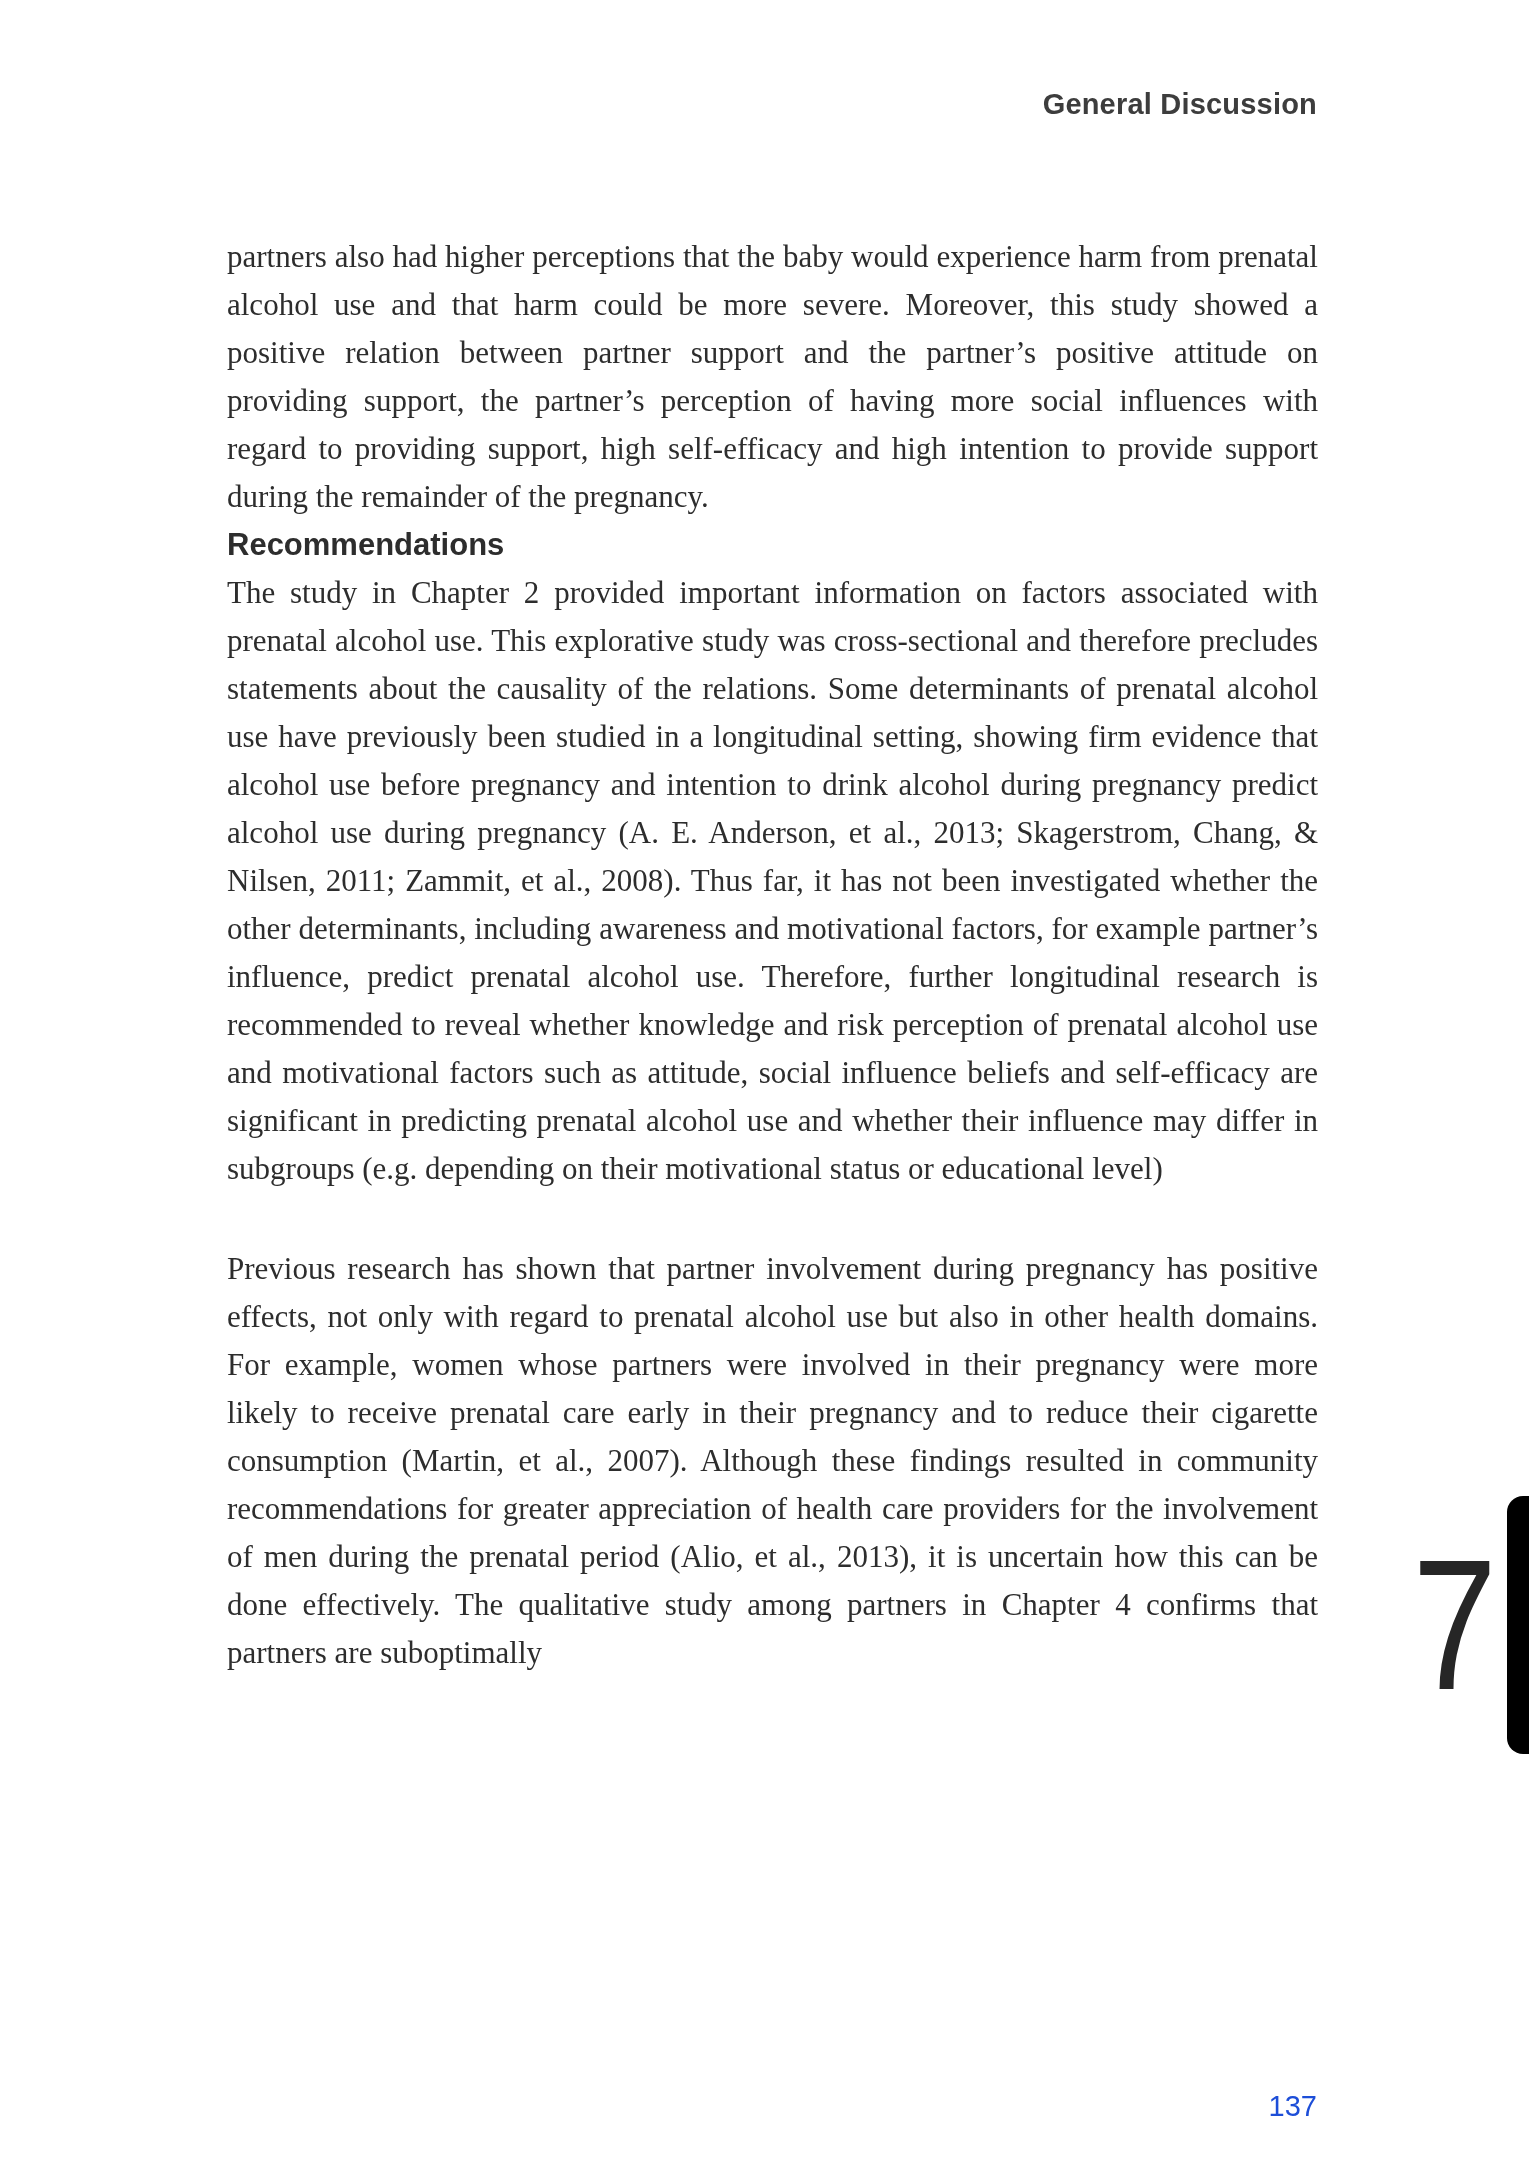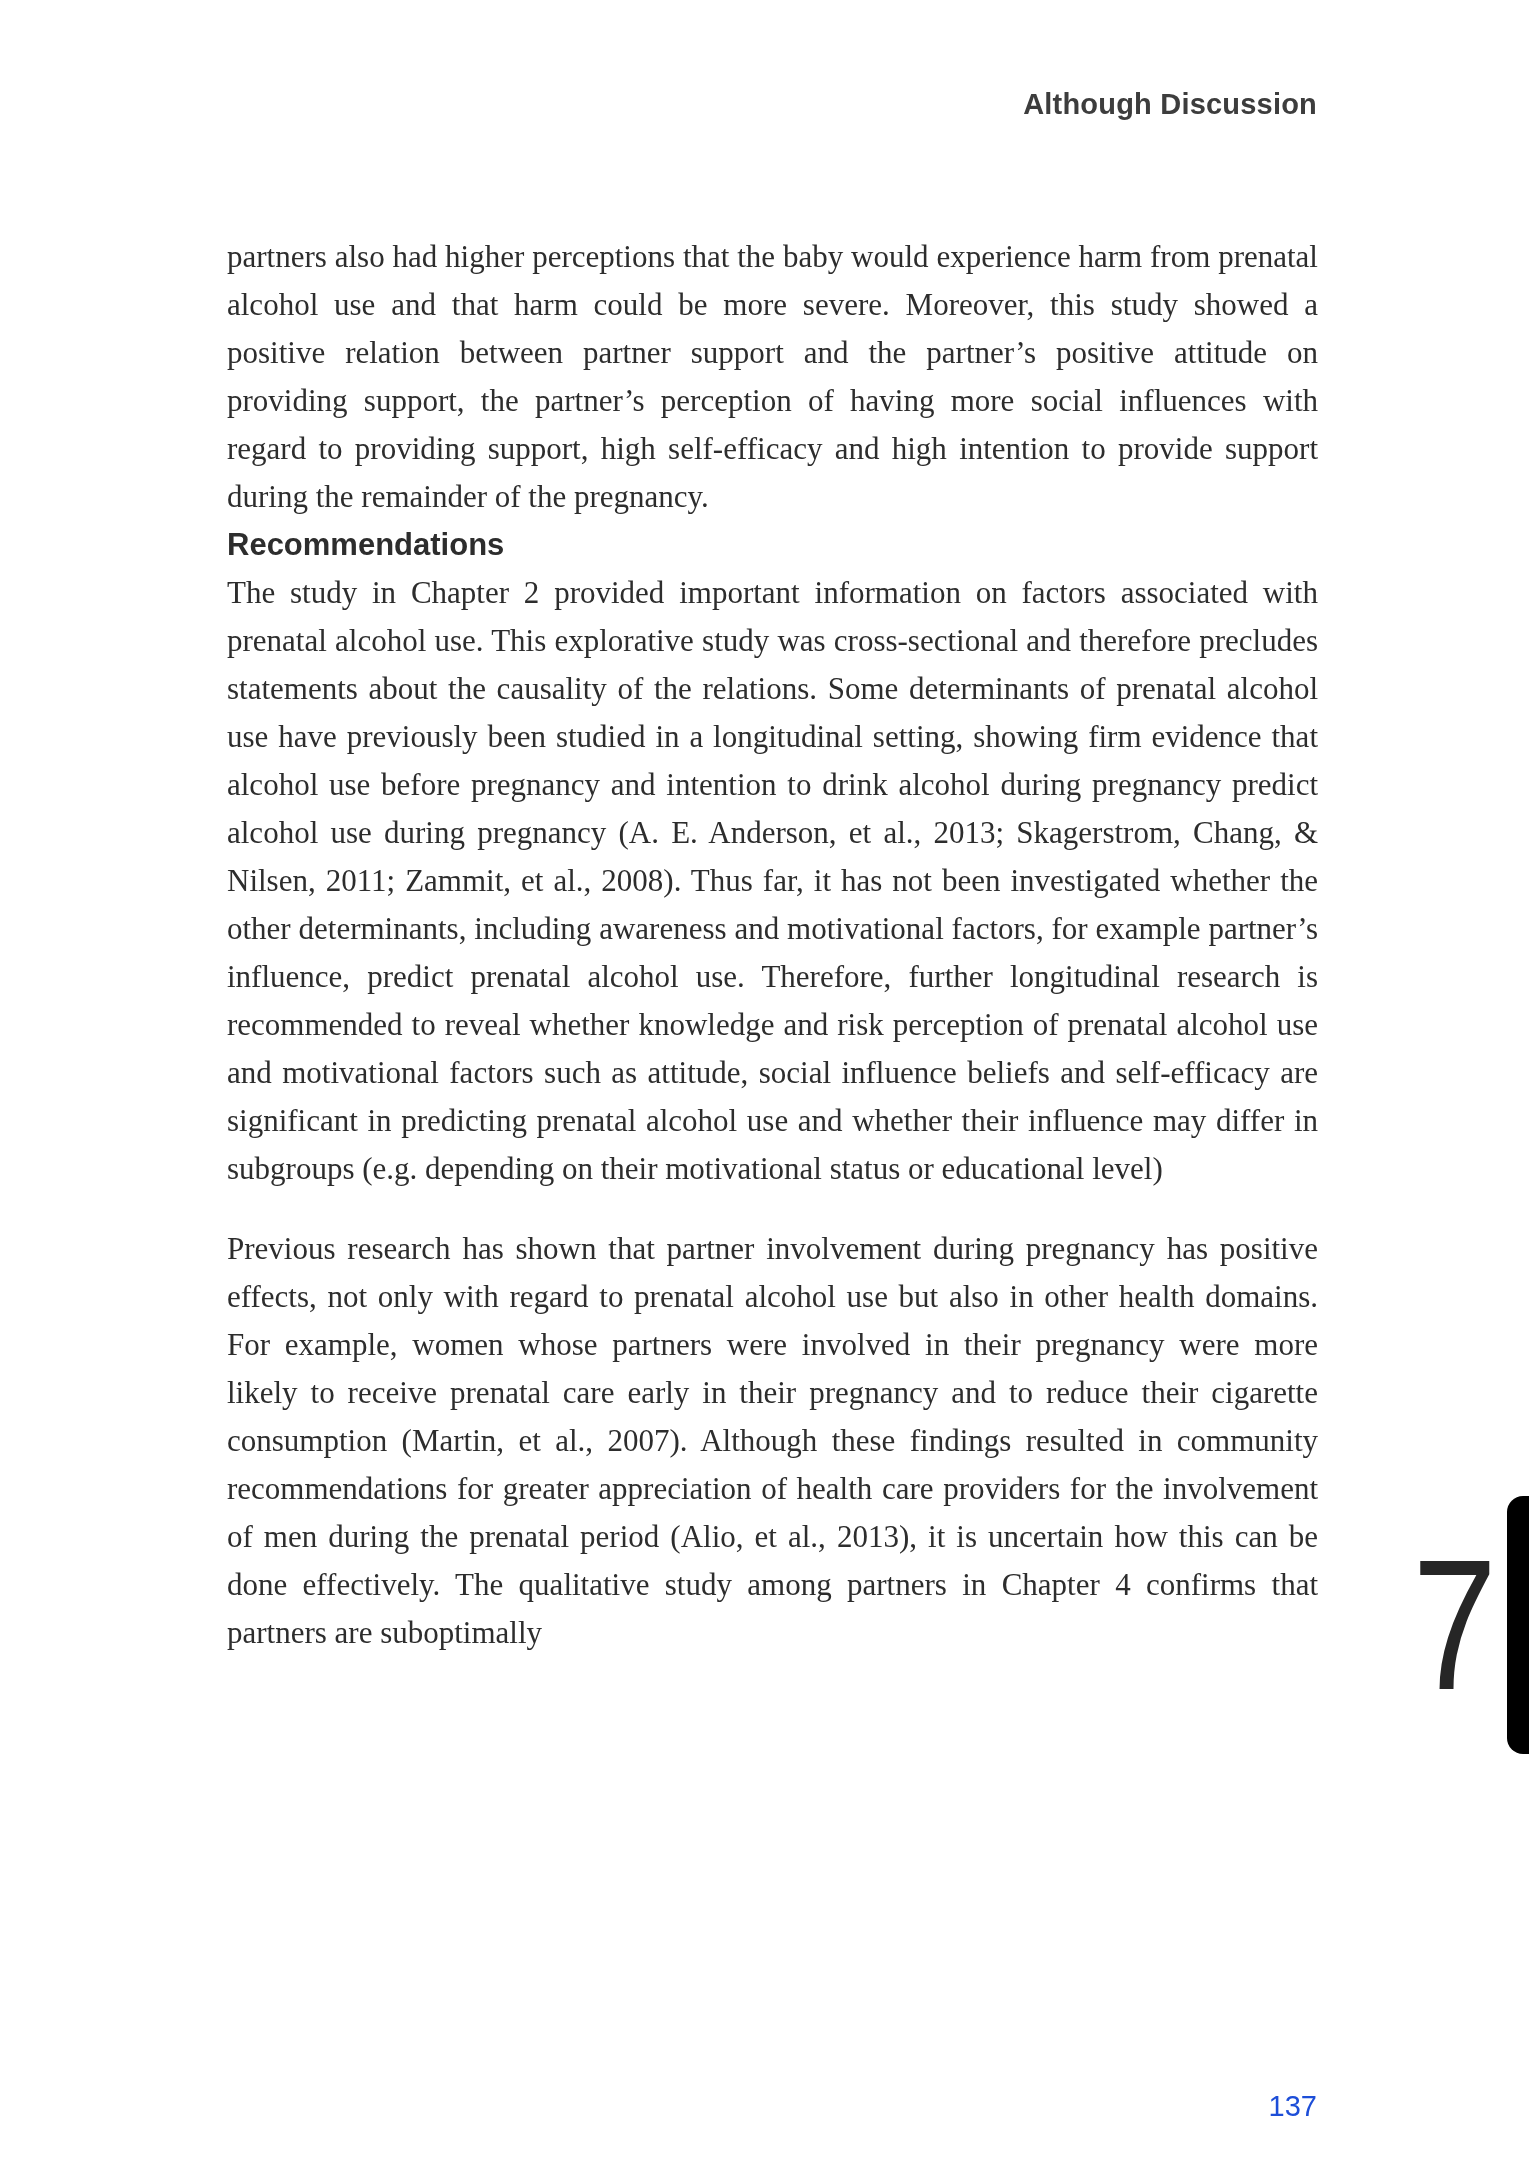--- a/index.html
+++ b/index.html
@@ -37,21 +37,21 @@
   }
   .section-heading {
     font-family: "Liberation Sans", sans-serif;
     font-size: 31px;
     font-weight: 700;
     color: #2d2d2d;
     text-align: left;
     line-height: 48px;
   }
   .para-spaced {
-    margin-top: 32px;
+    margin-top: 52px;
   }
   .chapter-marker {
     position: absolute;
     right: 0;
     top: 1495px;
     height: 260px;
     display: flex;
     align-items: center;
   }
   .chapter-number {
@@ -78,21 +78,21 @@
     font-size: 29px;
     font-weight: 400;
     color: #1d4ed8;
   }
 </style>
 </head>
 <body>
 
 <div class="page">
 
-  <div class="running-header">Although Discussion</div>
+  <div class="running-header">General Discussion</div>
 
   <div class="text-column">
     <p class="body-para">partners also had higher perceptions that the baby would experience harm from prenatal alcohol use and that harm could be more severe. Moreover, this study showed a positive relation between partner support and the partner’s positive attitude on providing support, the partner’s perception of having more social influences with regard to providing support, high self-efficacy and high intention to provide support during the remainder of the pregnancy.</p>
 
     <h2 class="section-heading">Recommendations</h2>
 
     <p class="body-para">The study in Chapter 2 provided important information on factors associated with prenatal alcohol use. This explorative study was cross-sectional and therefore precludes statements about the causality of the relations. Some determinants of prenatal alcohol use have previously been studied in a longitudinal setting, showing firm evidence that alcohol use before pregnancy and intention to drink alcohol during pregnancy predict alcohol use during pregnancy (A. E. Anderson, et al., 2013; Skagerstrom, Chang, &amp; Nilsen, 2011; Zammit, et al., 2008). Thus far, it has not been investigated whether the other determinants, including awareness and motivational factors, for example partner’s influence, predict prenatal alcohol use. Therefore, further longitudinal research is recommended to reveal whether knowledge and risk perception of prenatal alcohol use and motivational factors such as attitude, social influence beliefs and self-efficacy are significant in predicting prenatal alcohol use and whether their influence may differ in subgroups (e.g. depending on their motivational status or educational level)</p>
 
     <p class="body-para para-spaced">Previous research has shown that partner involvement during pregnancy has positive effects, not only with regard to prenatal alcohol use but also in other health domains. For example, women whose partners were involved in their pregnancy were more likely to receive prenatal care early in their pregnancy and to reduce their cigarette consumption (Martin, et al., 2007). Although these findings resulted in community recommendations for greater appreciation of health care providers for the involvement of men during the prenatal period (Alio, et al., 2013), it is uncertain how this can be done effectively. The qualitative study among partners in Chapter 4 confirms that partners are suboptimally</p>
   </div>

